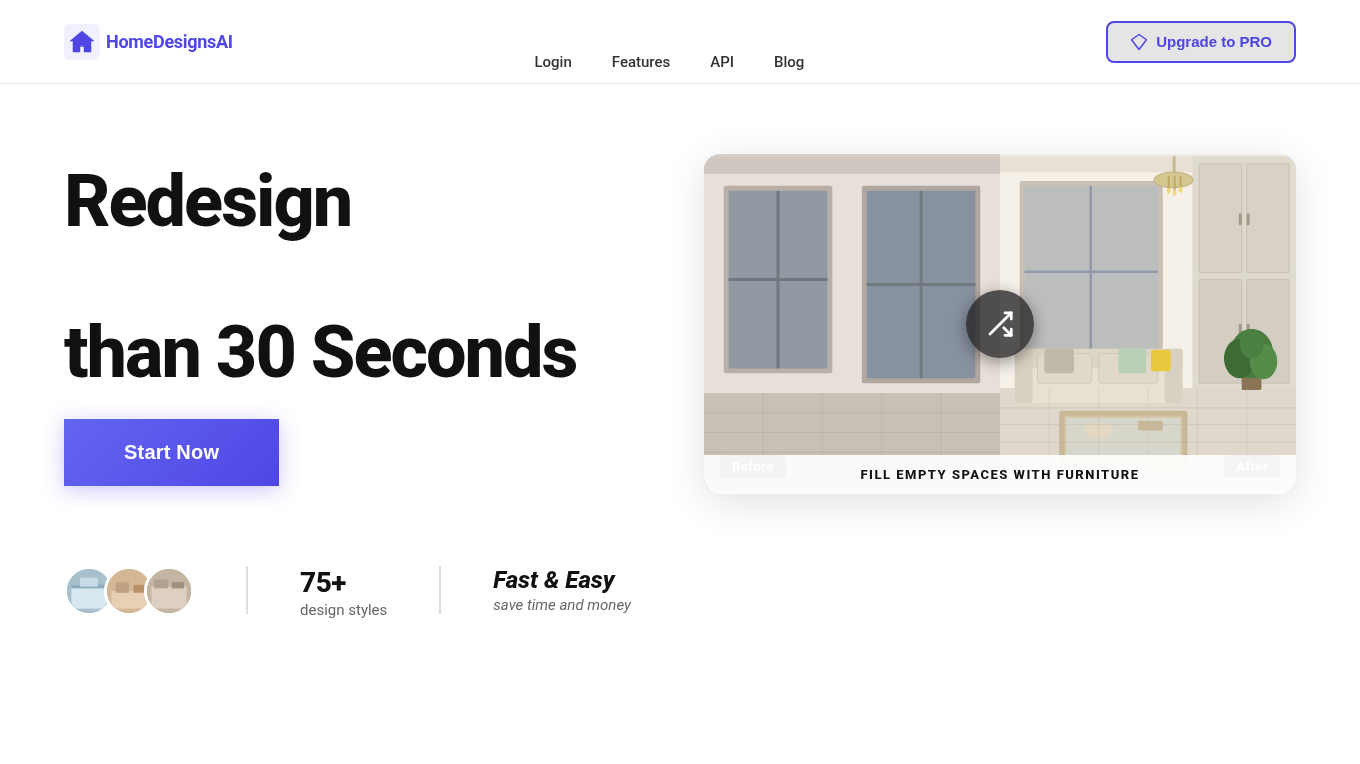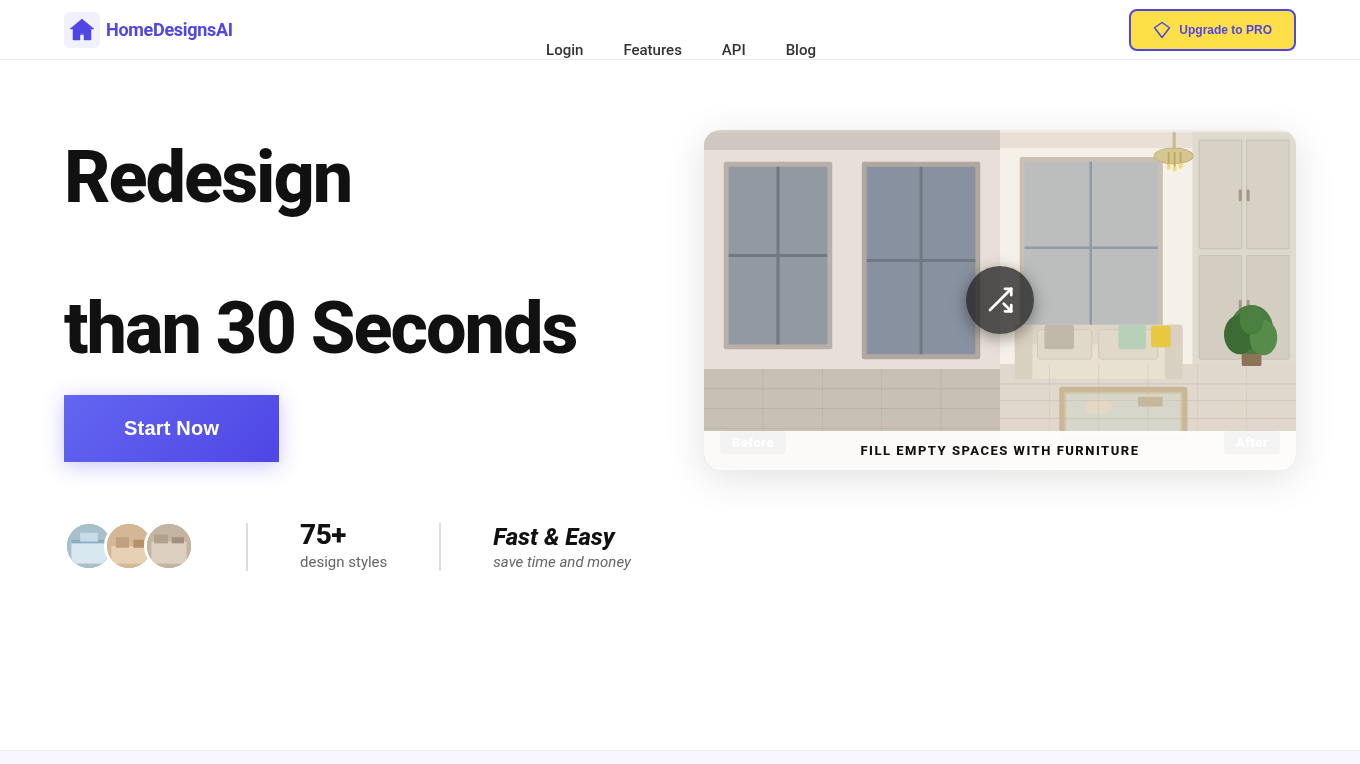--- a/index.html
+++ b/index.html
@@ -13,21 +13,21 @@
       width: 1360px;
       overflow-x: hidden;
     }
 
     
     nav {
       display: flex;
       align-items: center;
       justify-content: space-between;
       padding: 0 64px;
-      height: 60px;
+      height: 84px;
       border-bottom: 1px solid #e8e8e8;
     }
 
     .nav-logo {
       display: flex;
       align-items: center;
       gap: 6px;
       text-decoration: none;
     }
 
@@ -59,25 +59,25 @@
       text-decoration: none;
       color: #333;
       font-size: 15px;
       font-weight: 500;
     }
 
     .upgrade-btn {
       display: flex;
       align-items: center;
       gap: 8px;
-      background: #fde047;
+      background: #e5e5e5;
       border: 2px solid #4f46e5;
       border-radius: 8px;
       padding: 10px 22px;
-      font-size: 12px;
+      font-size: 15px;
       font-weight: 600;
       color: #4f46e5;
       cursor: pointer;
     }
 
     
     .hero {
       display: flex;
       align-items: flex-start;
       padding: 60px 64px 40px;
@@ -124,23 +124,23 @@
       border: none;
       cursor: pointer;
       text-decoration: none;
       letter-spacing: 0.2px;
       box-shadow: 0 4px 20px rgba(79,70,229,0.3);
     }
 
     
     .stats-row {
       display: flex;
-      align-items: flex-end;
+      align-items: flex-start;
       gap: 52px;
-      margin-top: 56px;
+      margin-top: 80px;
     }
 
     .avatar-stack {
       display: flex;
       align-items: center;
     }
 
     .avatar-circle {
       width: 50px;
       height: 50px;

